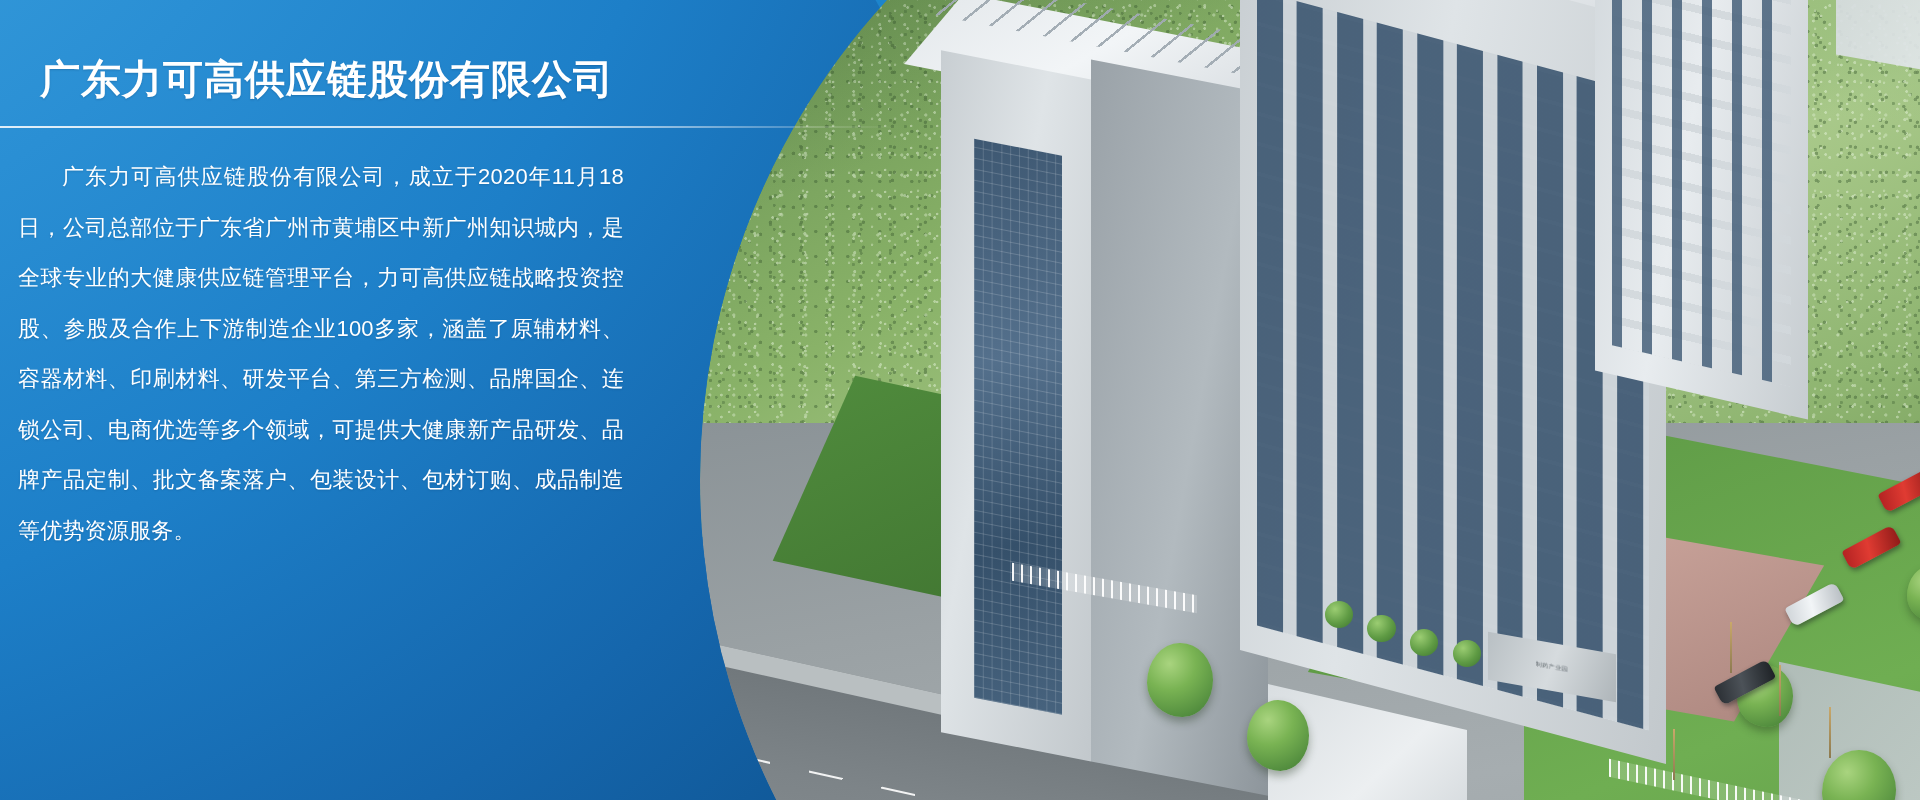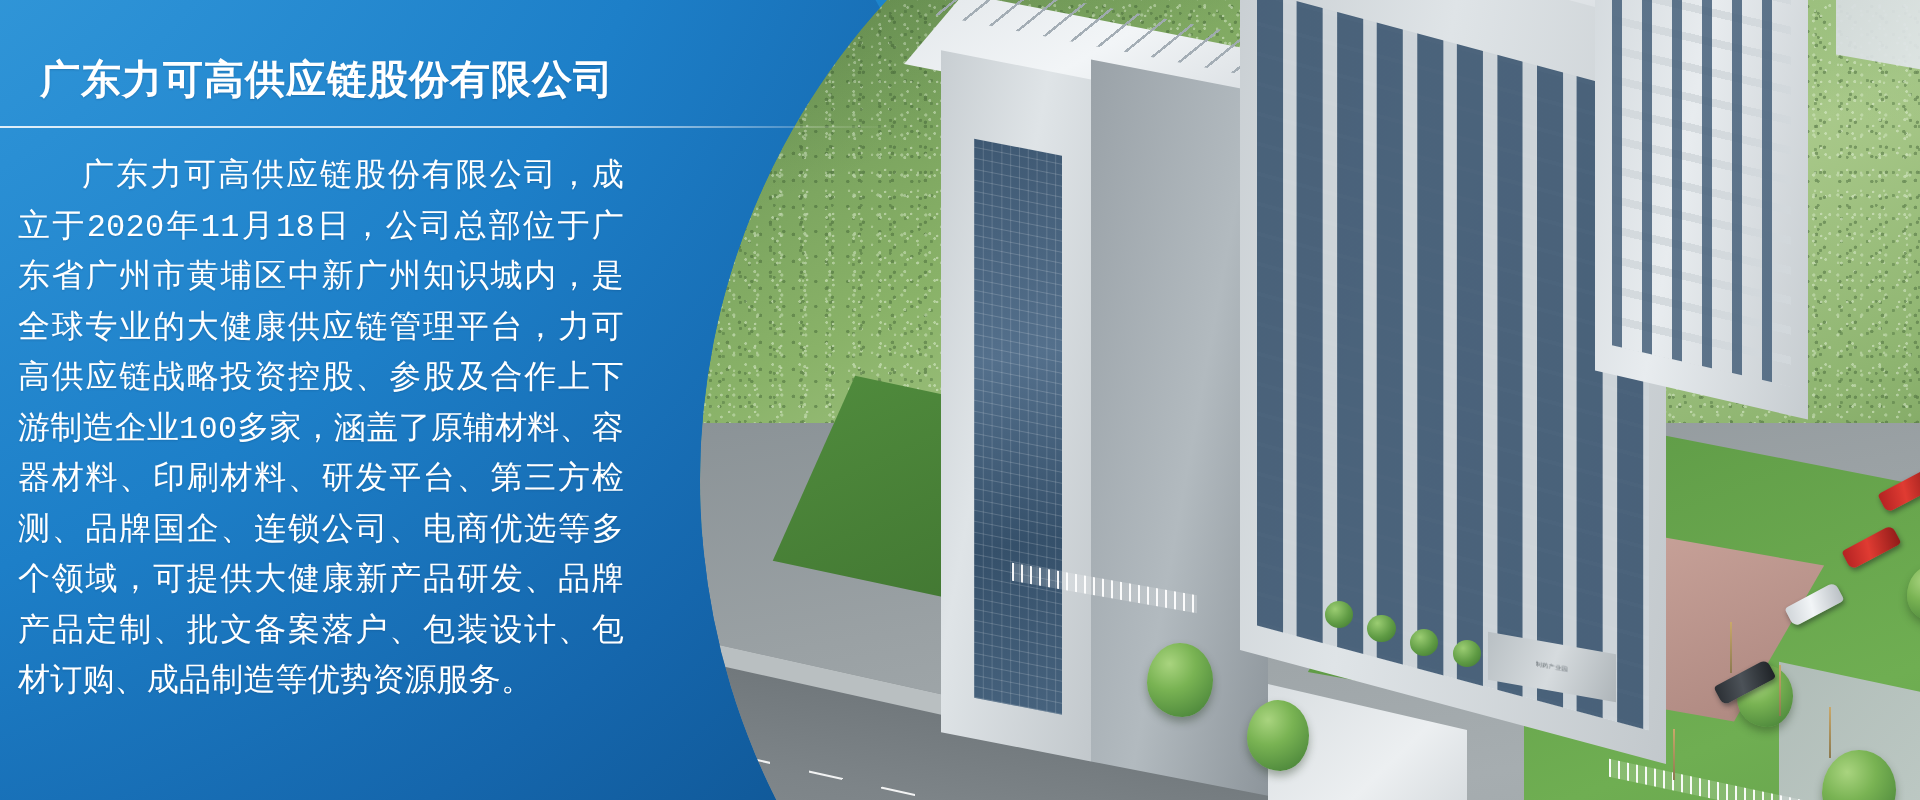--- a/index.html
+++ b/index.html
@@ -384,27 +384,26 @@
     width: 900px;
     height: 2px;
     background: linear-gradient(90deg, rgba(255,255,255,.85) 0%, rgba(255,255,255,.75) 62%, rgba(255,255,255,0) 100%);
   }
   .body-copy {
     position: absolute;
     left: 18px;
     top: 152px;
     width: 606px;
     color: #ffffff;
-    font-size: 32px;
+    font-size: 22px;
     line-height: 50.5px;
     letter-spacing: .2px;
     text-align: justify;
     text-justify: inter-ideograph;
     text-shadow: 0 1px 2px rgba(0,40,80,.18);
-    font-family: Liberation Mono, monospace;
   }
   .body-copy p {
     margin: 0;
     text-indent: 2em;
   }
 </style>
 </head>
 <body>
 
 <div id="banner">

